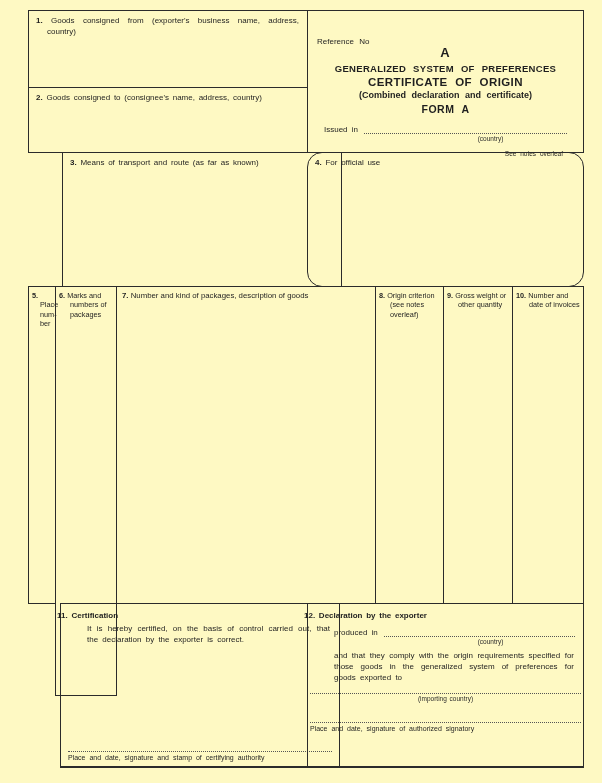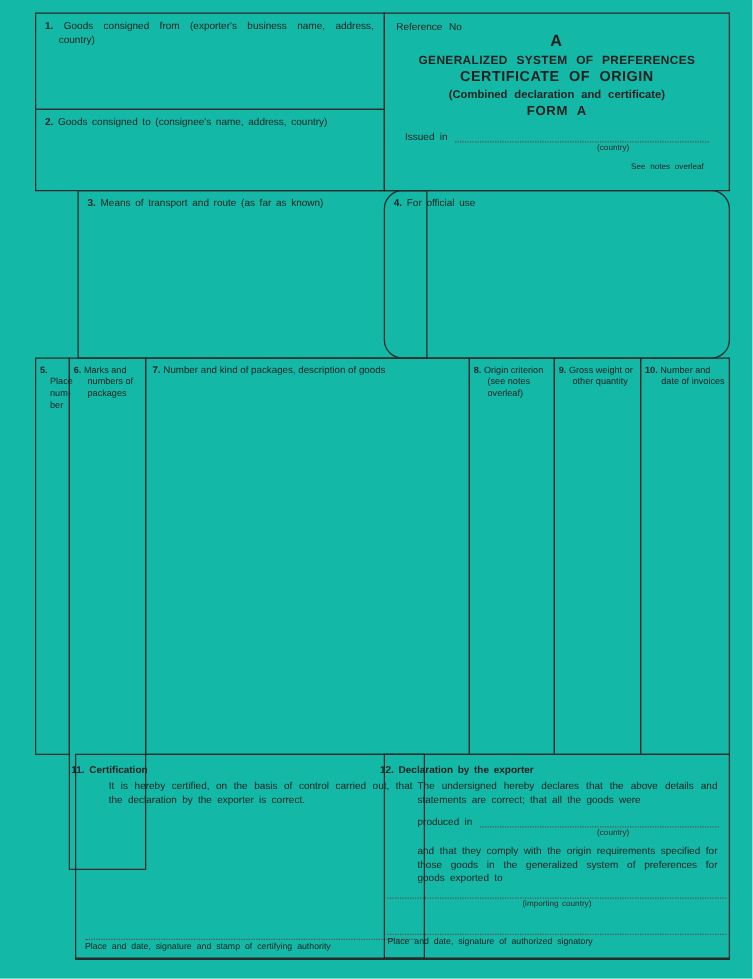--- a/index.html
+++ b/index.html
@@ -1,27 +1,27 @@
 <!DOCTYPE html>
 <html><head>
 <meta charset="utf-8">
 <style>
   html,body{margin:0;padding:0;background:#ffffff;}
   .page{
-    position:relative;width:602px;height:783px;background:#14b8a6;
+    position:relative;width:602px;height:783px;background:#fef9c3;
     font-family:"Liberation Sans",sans-serif;color:#1f1f1f;overflow:hidden;
   }
   .bx{position:absolute;border:1px solid #2b2b2b;box-sizing:border-box;background:transparent;}
   .lbl{font-size:8px;line-height:1.32;padding:5px 8px 0 7px;word-spacing:1.5px;}
   .hang{padding-left:18px;text-indent:-11px;}
   .num{font-weight:bold;}
   .just{text-align:justify;}
 
   
-  .ref{font-size:8px;padding:6px 0 0 9px;word-spacing:3px;}
+  .ref{font-size:8px;padding:6px 0 0 9px;word-spacing:3px;margin-top:20px;}
   .t-letter{text-align:center;font-weight:bold;font-size:13px;line-height:1;margin-top:0;letter-spacing:1px;}
   .t1{text-align:center;font-weight:bold;font-size:9.5px;margin-top:4px;word-spacing:4px;letter-spacing:0.3px;}
   .t2{text-align:center;font-weight:bold;font-size:11.5px;margin-top:2px;word-spacing:4px;letter-spacing:0.4px;}
   .t3{text-align:center;font-weight:bold;font-size:9px;margin-top:2px;word-spacing:3px;}
   .t4{text-align:center;font-weight:bold;font-size:10.5px;margin-top:3px;word-spacing:4px;letter-spacing:0.5px;}
   .issued{display:flex;align-items:flex-end;font-size:8px;margin:9px 16px 0 16px;word-spacing:2px;}
   .dots{flex:1;border-bottom:1px dotted #555;margin-left:6px;height:9px;}
   .hint{font-size:6.5px;color:#2a2a2a;word-spacing:1px;}
   .hint-country{text-align:center;margin:1px 20px 0 110px;}
   .see-notes{font-size:6.5px;text-align:right;margin:8px 20px 0 0;word-spacing:2px;}
@@ -119,21 +119,20 @@
     <div class="sec-title hang"><span class="num">11.</span> <span class="ttl">Certification</span></div>
     <div class="sec-body just">It is hereby certified, on the basis of control carried out, that the declaration by the exporter is correct.</div>
     <div class="sig-block">
       <div class="sigline"></div>
       <div class="sig-label">Place and date, signature and stamp of certifying authority</div>
     </div>
   </div>
 
   <div class="bx" style="left:307px;top:603px;width:277px;height:165px;border-bottom-width:2px;">
     <div class="sec-title hang"><span class="num">12.</span> <span class="ttl">Declaration by the exporter</span></div>
-    <div class="sec-body just">The undersigned hereby declares that the above details and statements are correct; that all the goods were</div>
     <div class="produced">
       <span>produced in</span>
       <span class="dots"></span>
     </div>
     <div class="hint hint-country">(country)</div>
     <div class="sec-body just" style="margin-top:5px;">and that they comply with the origin requirements specified for those goods in the generalized system of preferences for goods exported to</div>
     <div class="sigline mline"></div>
     <div class="hint hint-importing">(importing country)</div>
     <div class="gap18"></div>
     <div class="sigline" style="margin:0 2px 2px 2px;"></div>

